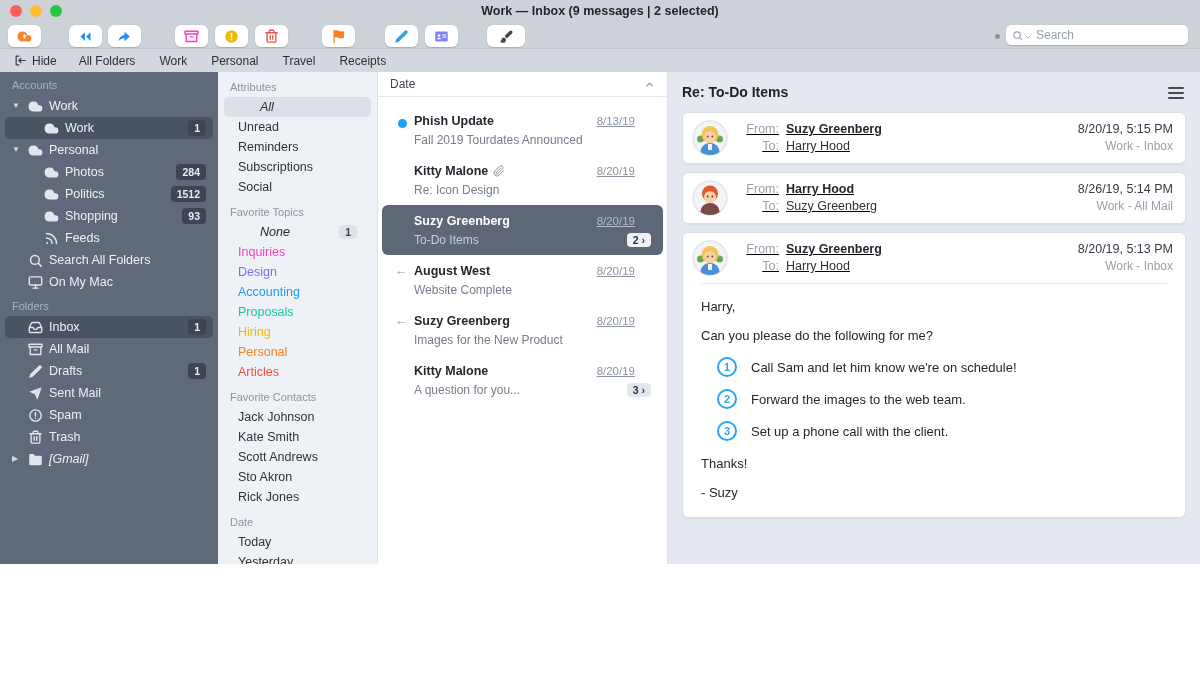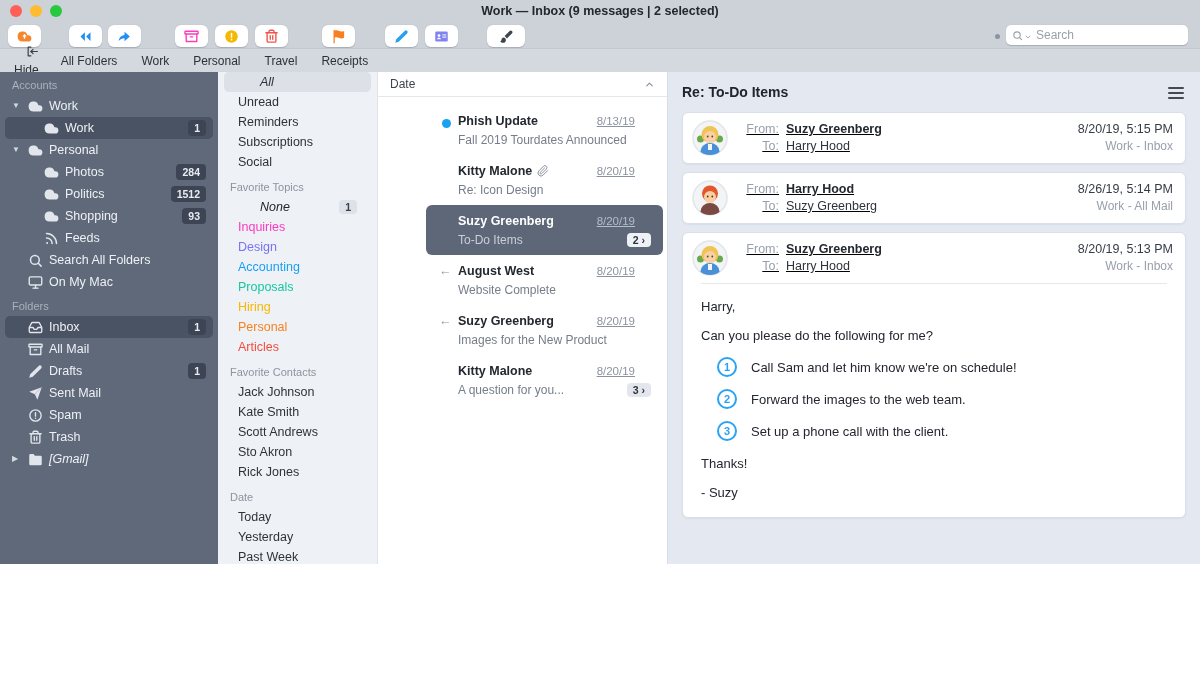--- a/index.html
+++ b/index.html
@@ -22,21 +22,21 @@
         box-shadow:0 0.5px 1px rgba(50,60,80,.25);display:flex;align-items:center;padding:0 6px;box-sizing:border-box;}
   .search-wrap .ic{width:11px;height:11px;color:#9aa1ac;flex:none;}
   .search-wrap .chev{width:8px;height:8px;color:#9aa1ac;margin:3px 2px 0 1px;flex:none;}
   .search-wrap input{border:0;outline:0;background:transparent;font-size:12px;color:#30353c;width:100%;
         font-family:"Liberation Sans","DejaVu Sans",sans-serif;}
   .search-wrap input::placeholder{color:#9aa1ac;}
 
   
   .filterbar{position:absolute;left:0;top:48px;width:1200px;height:24px;background:#d4d9e0;border-top:1px solid #c3c9d1;
         box-sizing:border-box;display:flex;align-items:center;font-size:12px;color:#2c3138;}
-  .hide-btn{display:flex;align-items:flex-end;gap:5px;margin:0 22px 0 14px;flex-direction:column;}
+  .hide-btn{display:flex;align-items:center;gap:5px;margin:0 22px 0 14px;}
   .hide-btn .ic{width:13px;height:13px;color:#3a4048;}
   .ftab{margin-right:24px;}
 
   
   .sidebar{position:absolute;left:0;top:72px;width:218px;height:573px;background:#5f6979;color:#eef1f5;font-size:12.5px;box-sizing:border-box;}
   .sec-label{font-size:11px;color:#aab1bd;padding:7px 12px 4px;}
   .srow{height:22px;margin:0 5px;border-radius:5px;display:flex;align-items:center;padding:0 7px;gap:6px;cursor:default;}
   .srow.selected{background:#4a5364;}
   .srow .disc{width:10px;flex:none;font-size:8px;color:#d3d8df;line-height:1;}
   .srow .ic{width:15px;height:15px;flex:none;color:#e2e6ec;}
@@ -63,21 +63,21 @@
   .c2-badge{margin-left:auto;background:#dde2e9;color:#3a404a;font-size:10.5px;font-weight:700;
         padding:1px 6px;border-radius:4px;font-style:normal;}
   .c2-badge:empty{display:none;}
 
   
   .mlist{position:absolute;left:378px;top:72px;width:290px;height:573px;background:#fff;
         border-right:1px solid #d8dee7;box-sizing:border-box;}
   .mlist-head{height:24px;display:flex;align-items:center;padding:0 12px;font-size:12px;color:#3e444e;
         border-bottom:1px solid #e4e8ee;}
   .mlist-head .chev{margin-left:auto;width:11px;height:11px;color:#8a92a0;}
-  .mlist-body{padding-top:8px;margin-left:44px;}
+  .mlist-body{padding-top:8px;}
   .mitem{height:50px;margin:0 4px;border-radius:6px;position:relative;padding:9px 12px 0 32px;box-sizing:border-box;cursor:default;}
   .msender{font-weight:700;font-size:12.5px;color:#23272e;display:flex;align-items:center;gap:5px;}
   .msender .clip{width:12px;height:12px;color:#8b93a0;}
   .mdate{position:absolute;right:28px;top:10px;font-size:11.5px;color:#8b93a0;text-decoration:underline;}
   .msub{margin-top:5px;font-size:12px;color:#757d8a;white-space:nowrap;overflow:hidden;}
   .mbadge{position:absolute;right:12px;bottom:8px;background:#e3e7ed;color:#2e333b;font-size:10.5px;
         font-weight:700;padding:1px 6px;border-radius:4px;}
   .mbadge:empty{display:none;}
   .mdot{position:absolute;left:16px;top:14px;width:9px;height:9px;border-radius:50%;background:#18a2f2;}
   .mreply{position:absolute;left:13px;top:9px;color:#8b93a0;font-size:12.5px;}
@@ -464,20 +464,21 @@
       <svg class="ic">
           <use href="#s-sliders"></use>
         </svg>
       <svg class="ic coll">
           <use href="#s-collapse"></use>
         </svg>
     </div>
   </div>
 
   <div class="col2">
+    <div class="c2-label">Attributes</div>
     <div class="c2-row selected italic">
         <span>All</span>
       </div>
     <div class="c2-row">
         <span>Unread</span>
       </div>
     <div class="c2-row">
         <span>Reminders</span>
       </div>
     <div class="c2-row">

